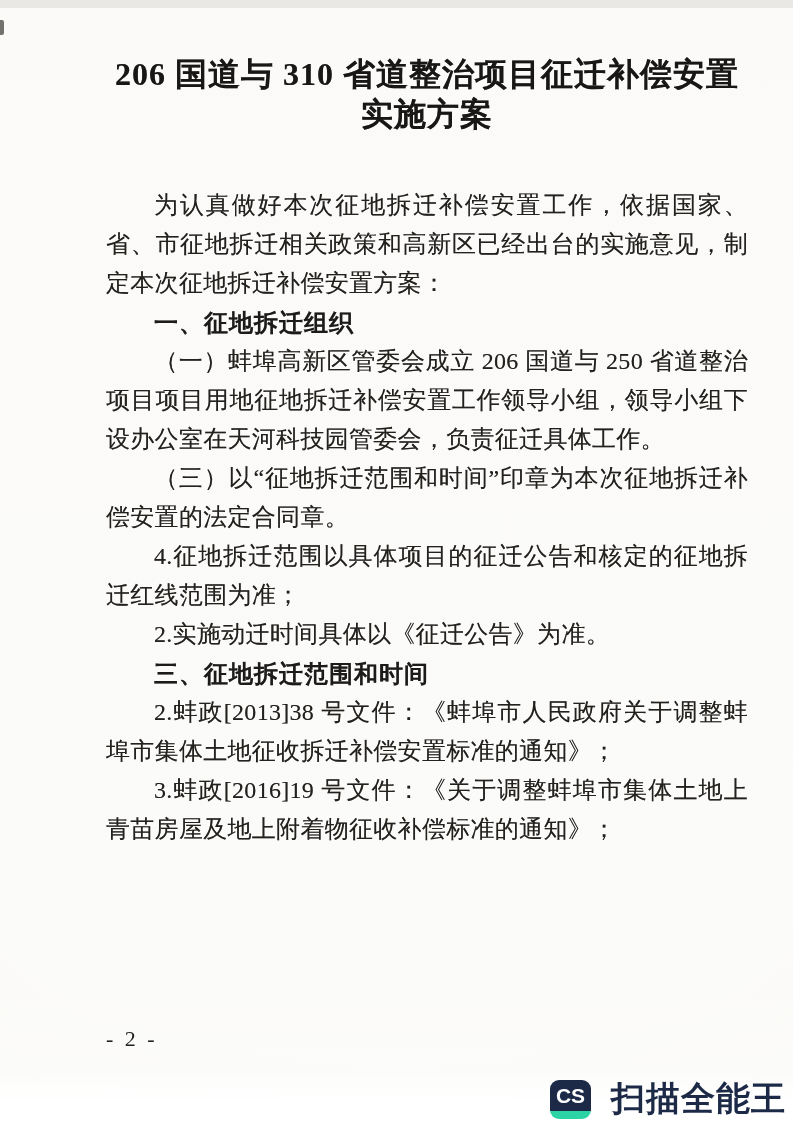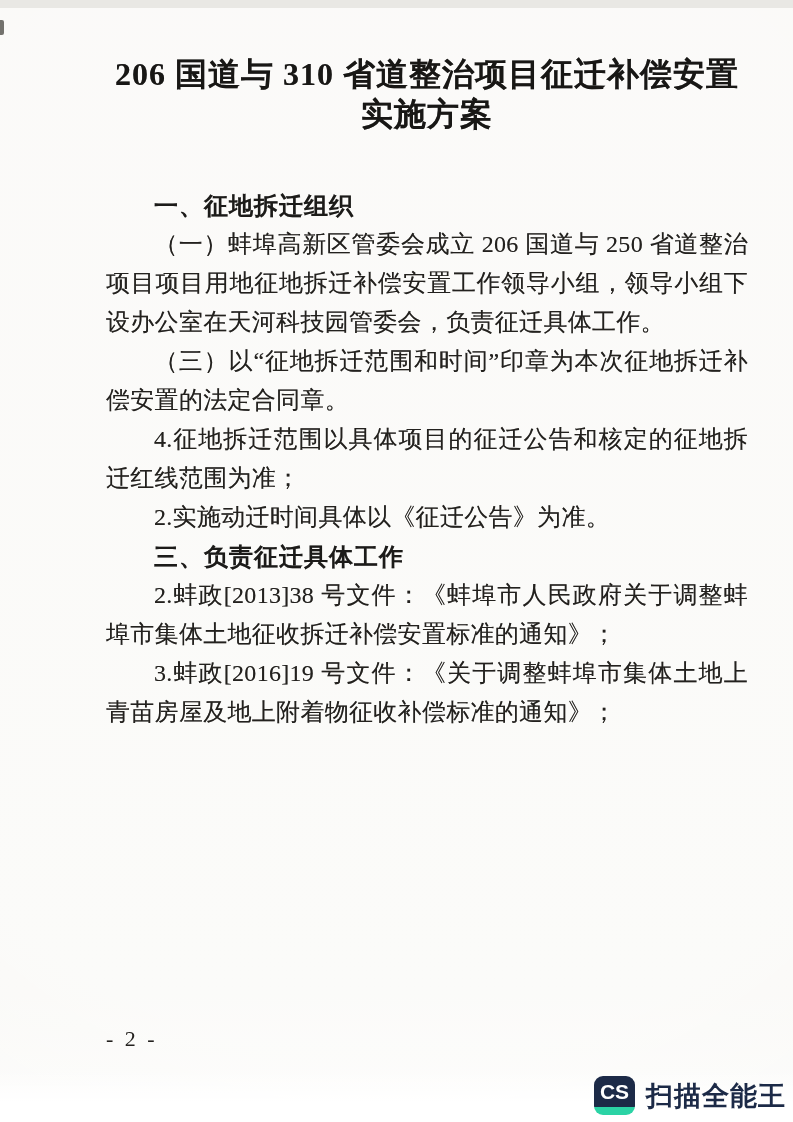--- a/index.html
+++ b/index.html
@@ -63,63 +63,64 @@
     color:#23211e;
   }
   .footer-band {
     position:absolute; left:0; bottom:0;
     width:100%; height:60px;
     background:linear-gradient(180deg, rgba(255,255,255,0), #ffffff 55%);
   }
   .footer-brand {
     position:absolute;
     right:7px; top:1068px;
-    display:flex; align-items:center; gap:11px;
+    display:flex; align-items:center; gap:20px;
   }
   .cs-badge {
     width:41px; height:39px;
     border-radius:9px;
     background:linear-gradient(180deg, var(--navy,#1c2a47) 0px, var(--navy,#1c2a47) 31px, var(--teal,#2bd3a5) 31px, var(--teal,#2bd3a5) 39px);
     color:#ffffff;
     font-family:"Liberation Sans", sans-serif;
     font-weight:700;
     font-size:21px;
     display:flex; align-items:center; justify-content:center;
     padding-bottom:7px;
     box-sizing:border-box;
   }
   .brand-name {
     font-family:Liberation Mono, monospace;
     font-weight:700;
-    font-size:27px;
+    font-size:34px;
     letter-spacing:1px;
     color:#1c2a47;
   }
 </style>
 </head>
 <body>
 
 <div class="page">
 
   <div class="scan-mark"></div>
 
   <div class="content">
 
     <div class="title">
       <div>206 国道与 310 省道整治项目征迁补偿安置</div>
       <div>实施方案</div>
     </div>
 
     <div class="body">
+      <p class="para">为认真做好本次征地拆迁补偿安置工作，依据国家、省、市征地拆迁相关政策和高新区已经出台的实施意见，制定本次征地拆迁补偿安置方案：</p>
       <p class="para heading">一、征地拆迁组织</p>
       <p class="para">（一）蚌埠高新区管委会成立 206 国道与 250 省道整治项目项目用地征地拆迁补偿安置工作领导小组，领导小组下设办公室在天河科技园管委会，负责征迁具体工作。</p>
       <p class="para">（三）以“征地拆迁范围和时间”印章为本次征地拆迁补偿安置的法定合同章。</p>
       <p class="para">4.征地拆迁范围以具体项目的征迁公告和核定的征地拆迁红线范围为准；</p>
       <p class="para">2.实施动迁时间具体以《征迁公告》为准。</p>
-      <p class="para heading">三、负责征迁具体工作</p>
+      <p class="para heading">三、征地拆迁范围和时间</p>
       <p class="para">2.蚌政[2013]38 号文件：《蚌埠市人民政府关于调整蚌埠市集体土地征收拆迁补偿安置标准的通知》；</p>
       <p class="para">3.蚌政[2016]19 号文件：《关于调整蚌埠市集体土地上青苗房屋及地上附着物征收补偿标准的通知》；</p>
     </div>
 
   </div>
 
   <div class="page-number">- 2 -</div>
 
   <div class="footer-band"></div>
 

